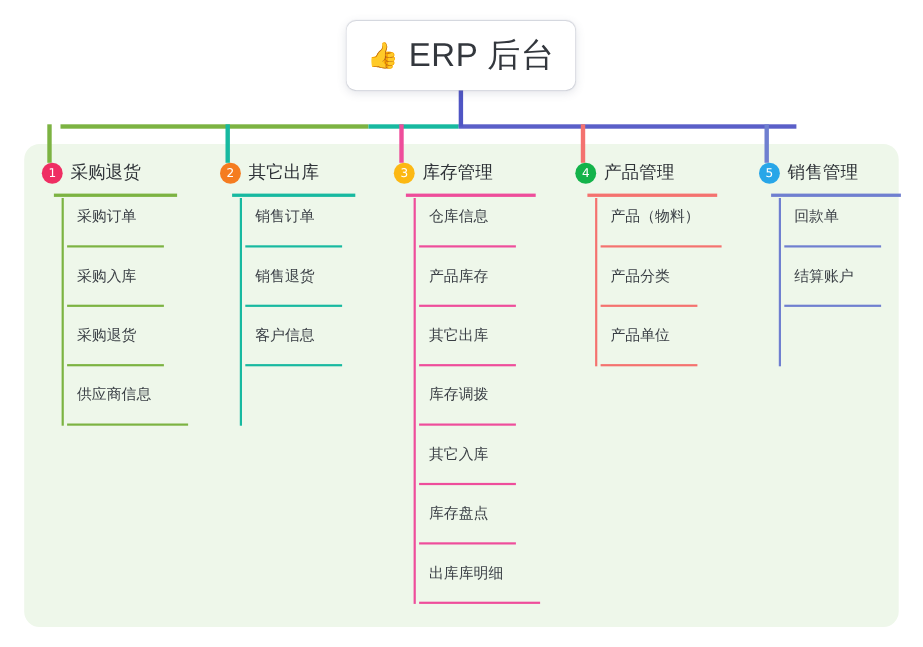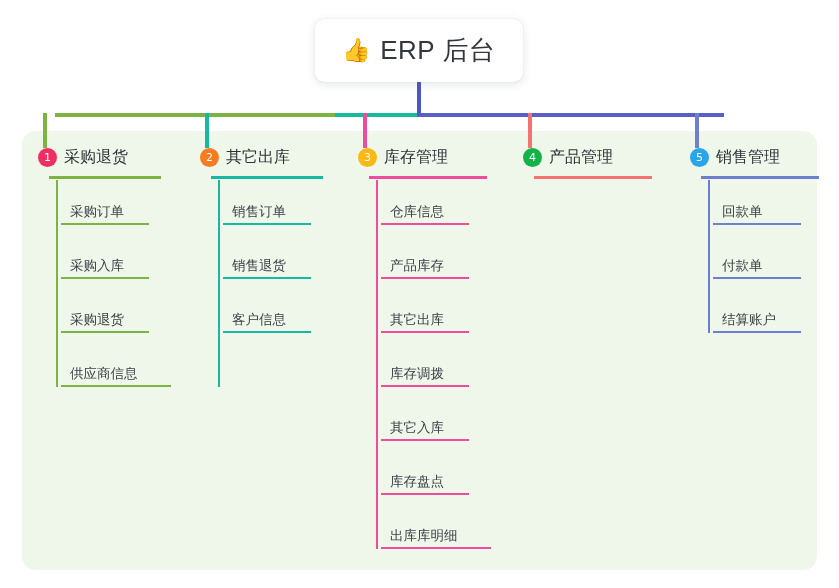--- a/index.html
+++ b/index.html
@@ -18,21 +18,21 @@
     width: 208px; height: 63px;
     background: #ffffff;
     border-radius: 9px;
     box-shadow: 0 2px 9px rgba(80,90,120,0.16), 0 0 1px rgba(80,90,120,0.22);
     display: flex; align-items: center; justify-content: center;
     gap: 9px;
     z-index: 6;
   }
   .root-emoji { font-size: 23px; line-height: 1; }
   .root-title {
-    font-size: 26px; color: #33373d; letter-spacing: .5px;
+    font-size: 30px; color: #33373d; letter-spacing: .5px;
     white-space: nowrap;
   }
 
   
   .root-stem {
     position: absolute;
     left: 417px; top: 82px;
     width: 4px; height: 33px;
     background: #4f55c4;
     z-index: 4;
@@ -71,21 +71,21 @@
     position: absolute; left: 11px; top: 32px;
     height: 3px;
   }
 
   .items { position: relative; margin-top: 10px; }
   .spine { position: absolute; left: 18px; top: 0; width: 2px; }
   .item {
     position: relative; height: 54px;
   }
   .item-label {
-    position: absolute; left: 32px; bottom: 13px;
+    position: absolute; left: 32px; bottom: 28px;
     font-size: 13.5px; color: #3a3f45; white-space: nowrap;
   }
   .item-rule {
     position: absolute; left: 23px; bottom: 9px;
     height: 2px; width: 88px;
   }
   .item-rule.wide { width: 110px; }
 </style>
 </head>
 <body>
@@ -190,35 +190,46 @@
             <div class="item-rule wide" style="background: rgb(238, 77, 155);"></div>
           </div>
         </div>
       </div>
       <div class="column" style="left: 523px;">
         <div class="col-head">
           <span class="badge" style="background: rgb(19, 179, 74);">4</span>
           <span class="col-title">产品管理</span>
           <div class="head-rule" style="width: 118px; background: rgb(244, 114, 111);"></div>
         </div>
+        <div class="items">
+          <div class="spine" style="background: rgb(244, 114, 111); height: 153px;"></div>
+          <div class="item">
+            <span class="item-label">产品（物料）</span>
+            <div class="item-rule wide" style="background: rgb(244, 114, 111);"></div>
+          </div>
+          <div class="item">
+            <span class="item-label">产品分类</span>
+            <div class="item-rule" style="background: rgb(244, 114, 111);"></div>
+          </div>
+          <div class="item">
+            <span class="item-label">产品单位</span>
+            <div class="item-rule" style="background: rgb(244, 114, 111);"></div>
+          </div>
+        </div>
       </div>
       <div class="column" style="left: 690px;">
         <div class="col-head">
           <span class="badge" style="background: rgb(40, 166, 232);">5</span>
           <span class="col-title">销售管理</span>
           <div class="head-rule" style="width: 118px; background: rgb(111, 127, 208);"></div>
         </div>
         <div class="items">
           <div class="spine" style="background: rgb(111, 127, 208); height: 153px;"></div>
           <div class="item">
             <span class="item-label">回款单</span>
-            <div class="item-rule" style="background: rgb(111, 127, 208);"></div>
-          </div>
-          <div class="item">
-            <span class="item-label">付款单</span>
             <div class="item-rule" style="background: rgb(111, 127, 208);"></div>
           </div>
           <div class="item">
             <span class="item-label">结算账户</span>
             <div class="item-rule" style="background: rgb(111, 127, 208);"></div>
           </div>
         </div>
       </div>
     </div>
 <div class="drop" style="left: 43px; background: rgb(124, 179, 66);"></div>

